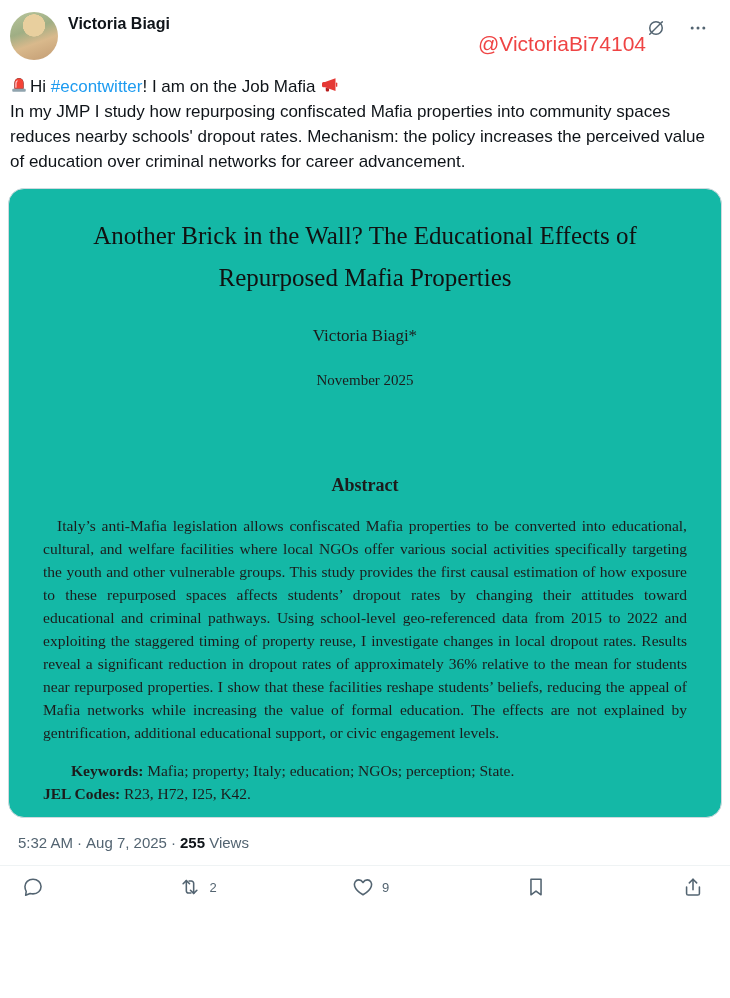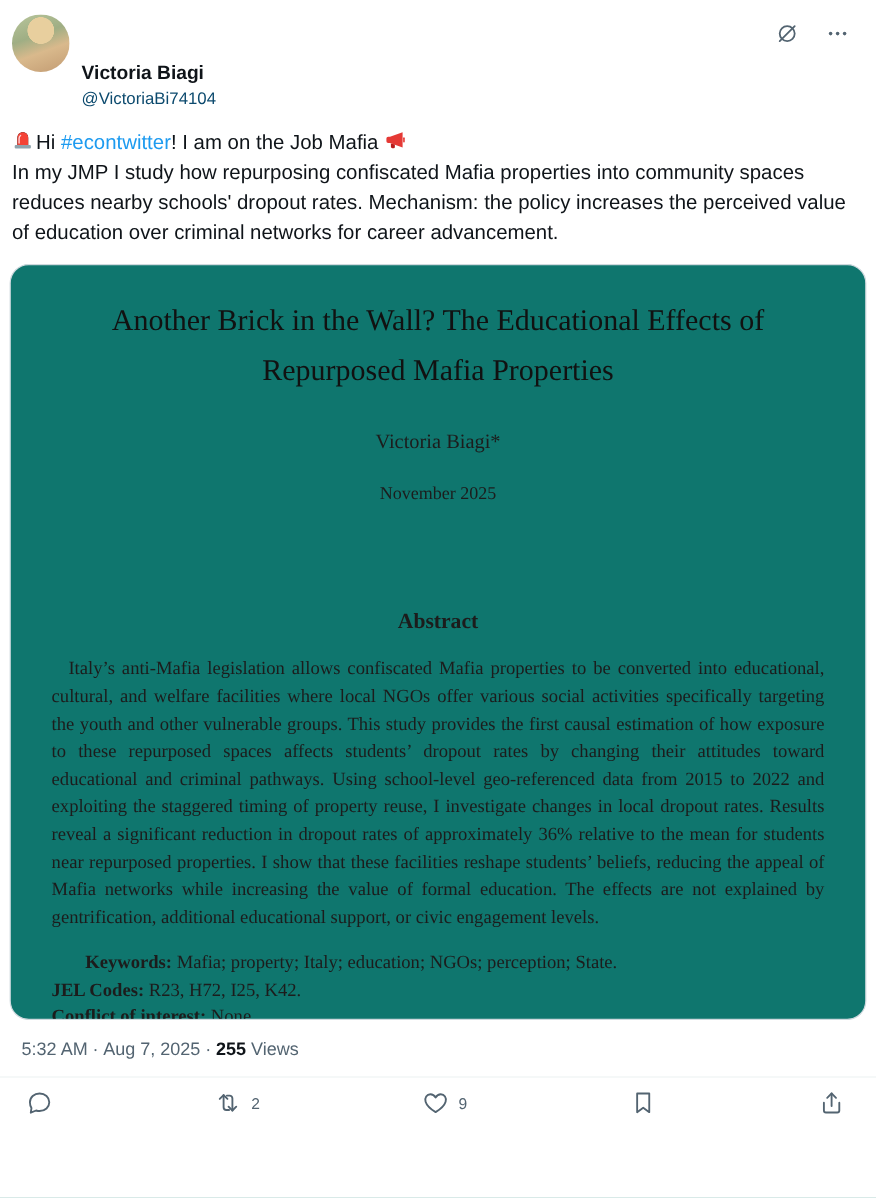--- a/index.html
+++ b/index.html
@@ -17,37 +17,37 @@
   
   .tweet-header { display: flex; align-items: flex-start; padding: 2px 4px 0 2px; }
   .avatar {
     width: 48px; height: 48px; border-radius: 50%;
     background:
       radial-gradient(circle at 50% 28%, #e8cf9e 0 26%, rgba(0,0,0,0) 27%),
       linear-gradient(160deg, #b9c69c 0%, #9fae84 38%, #d9b98c 62%, #c29b72 100%);
     flex: 0 0 auto;
     cursor: pointer;
   }
-  .names { margin-left: 10px; flex: 1 1 auto; padding-top: 2px; margin-top: 38px; }
+  .names { margin-left: 10px; flex: 1 1 auto; padding-top: 2px; }
   .display-name { font-weight: 700; font-size: 16px; line-height: 20px; color: #0f1419; cursor: pointer; }
-  .user-handle { font-size: 14px; line-height: 20px; color: #0c4a6e; }
+  .user-handle { font-size: 21px; line-height: 20px; color: #ef4444; text-align: right; }
   .header-actions { display: flex; align-items: center; gap: 22px; padding-top: 6px; padding-right: 10px; color: #536471; }
   .icon-btn { cursor: pointer; display: inline-flex; align-items: center; }
 
   
   .tweet-text { margin-top: 14px; font-size: 17px; line-height: 25px; color: #0f1419; padding: 0 2px; }
   .hashtag { color: #1d9bf0; text-decoration: none; cursor: pointer; }
   .emoji-icon { display: inline-block; vertical-align: -2px; margin-right: 2px; }
 
   
   .paper-card {
     margin-top: 14px;
     border: 1px solid #cfd9de;
     border-radius: 16px;
-    background: #0f766e;
+    background: #14b8a6;
     overflow: hidden;
     cursor: pointer;
     padding: 22px 34px 26px 34px;
     font-family: "Liberation Serif", "DejaVu Serif", serif;
     color: #1c1c1c;
     height: 630px;
   }
   .paper-title {
     text-align: center;
     font-size: 25px;
@@ -148,24 +148,20 @@
     <div class="abstract-body">Italy’s anti-Mafia legislation allows confiscated Mafia properties to be converted into educational, cultural, and welfare facilities where local NGOs offer various social activities specifically targeting the youth and other vulnerable groups. This study provides the first causal estimation of how exposure to these repurposed spaces affects students’ dropout rates by changing their attitudes toward educational and criminal pathways. Using school-level geo-referenced data from 2015 to 2022 and exploiting the staggered timing of property reuse, I investigate changes in local dropout rates. Results reveal a significant reduction in dropout rates of approximately 36% relative to the mean for students near repurposed properties. I show that these facilities reshape students’ beliefs, reducing the appeal of Mafia networks while increasing the value of formal education. The effects are not explained by gentrification, additional educational support, or civic engagement levels.</div>
     <div class="paper-meta-block">
       <div class="paper-meta-line indented">
         <b>Keywords:</b>
         <span>Mafia; property; Italy; education; NGOs; perception; State.</span>
       </div>
       <div class="paper-meta-line">
         <b>JEL Codes:</b>
         <span>R23, H72, I25, K42.</span>
       </div>
-      <div class="paper-meta-line">
-        <b>Conflict of interest:</b>
-        <span>None.</span>
-      </div>
     </div>
   </div>
 
   <div class="tweet-meta">
     <span>5:32 AM</span><span class="meta-sep">·</span><span>Aug 7, 2025</span><span class="meta-sep">·</span><span class="views-count">255</span> <span>Views</span>
   </div>
 
 </div>
 
 <div class="action-bar">

